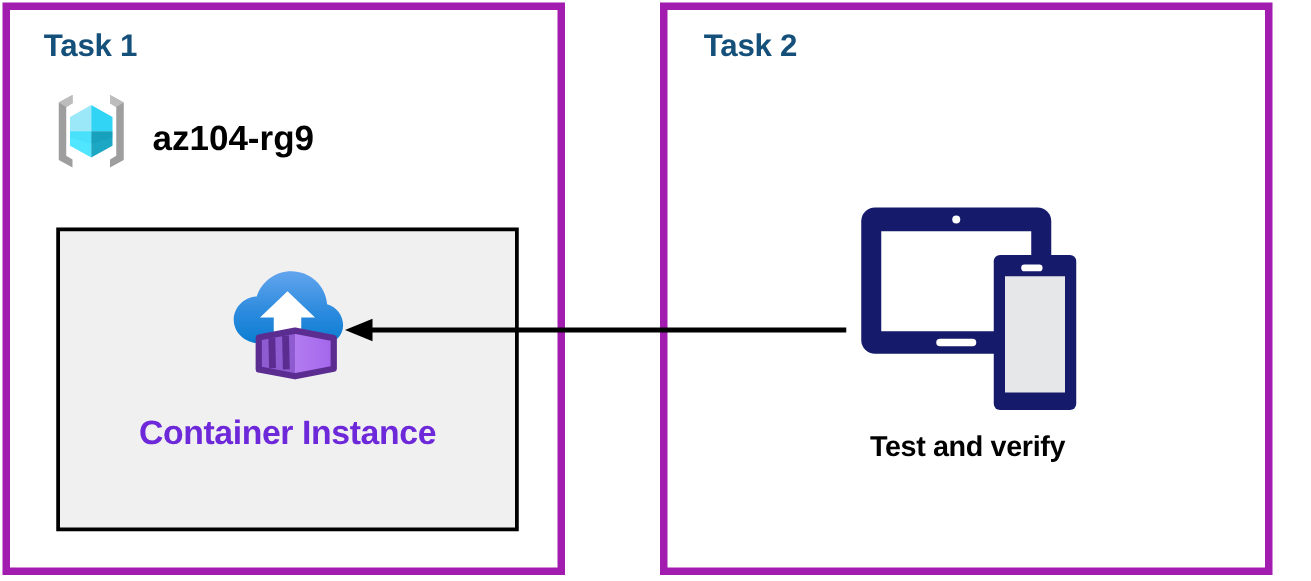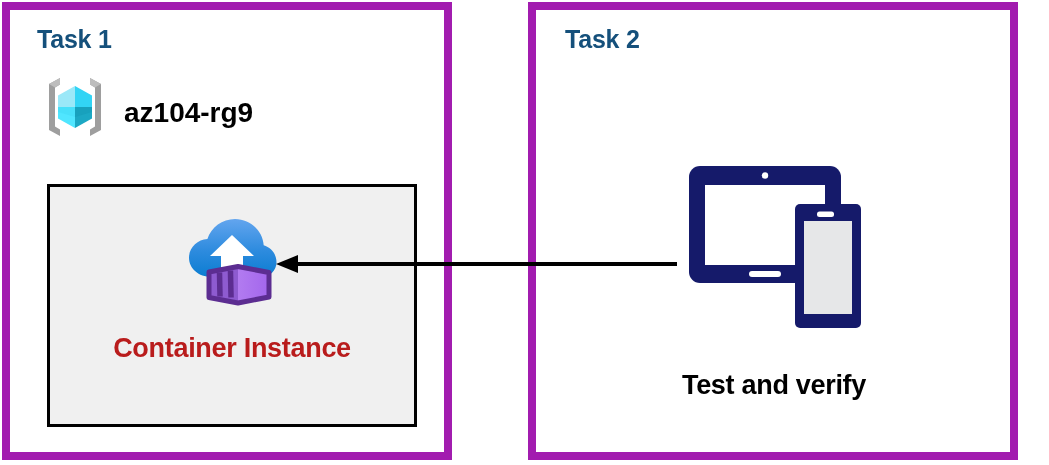--- a/index.html
+++ b/index.html
@@ -17,21 +17,21 @@
 
   .canvas {
     position: absolute;
     inset: 0;
   }
 
   
   .task-panel {
     position: absolute;
     box-sizing: border-box;
-    border: 8px solid #a21caf;
+    border: 6px solid #a21caf;
     background: #ffffff;
   }
   #panel-task-1 {
     left: 2px;
     top: 2px;
     width: 450px;
     height: 458px;
   }
   #panel-task-2 {
     left: 528px;
@@ -93,43 +93,43 @@
   .ci-icon {
     width: 92px;
     height: 98px;
     display: block;
     margin-top: 22px;
   }
   .ci-label {
     margin-top: 26px;
     font-size: 27px;
     font-weight: bold;
-    color: #b91c1c;
+    color: #6d28d9;
     white-space: nowrap;
     letter-spacing: -0.3px;
   }
 
   
   #devices-block {
     position: absolute;
     left: 624px;
     top: 160px;
     width: 300px;
     display: flex;
     flex-direction: column;
     align-items: center;
   }
   .devices-icon {
     width: 182px;
     height: 172px;
     display: block;
   }
   .devices-label {
-    margin-top: 38px;
-    font-size: 27px;
+    margin-top: 12px;
+    font-size: 23px;
     font-weight: bold;
     color: #000000;
     white-space: nowrap;
     letter-spacing: -0.3px;
   }
 
   
   #connector-arrow {
     position: absolute;
     left: 270px;

